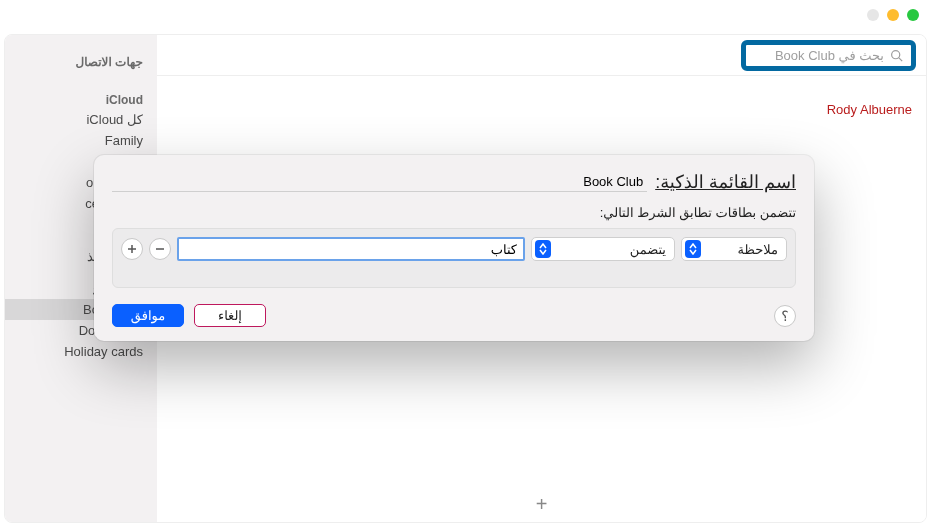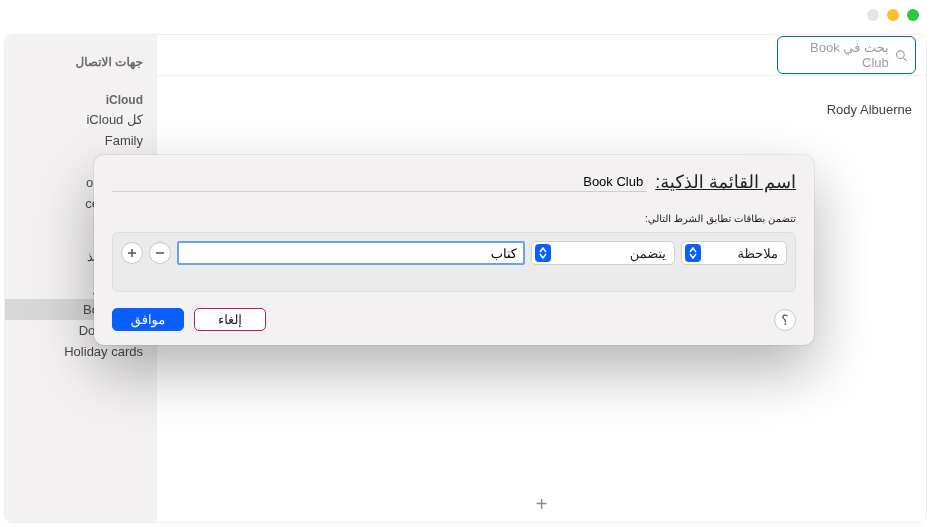--- a/index.html
+++ b/index.html
@@ -73,36 +73,36 @@
   align-items: center;
   justify-content: flex-start;
   padding: 0 10px;
   gap: 8px;
   direction: rtl;
 }
 .search {
   display: flex;
   align-items: center;
   gap: 6px;
-  border: 1px solid #0369a1;
+  border: 5px solid #0369a1;
   border-radius: 6px;
   padding: 3px 8px;
-  width: 139px;
+  width: 175px;
   color: #9e9e9e;
   font-size: 13px;
   background: #fff;
   direction: rtl;
 }
 .search .mag {
   width: 13px; height: 13px;
 }
 .list-area {
   padding: 12px 14px;
   direction: rtl;
-  color: #404040;
+  color: #b91c1c;
   font-size: 13px;
 }
 .list-sep {
   height: 1px;
   background: #eee;
   margin: 0 0 14px;
 }
 .add-footer {
   position: absolute;
   bottom: 6px;
@@ -147,22 +147,22 @@
   font-size: 13px;
   padding: 2px 4px;
   border: none;
   border-bottom: 1px solid #cfcfcf;
   background: transparent;
   direction: ltr;
   text-align: right;
 }
 .subtitle {
   color: #222;
-  font-size: 10px;
-  margin-top: 20px;
+  font-size: 13px;
+  margin-top: 12px;
 }
 .criteria-box {
   margin-top: 8px;
   background: #ecebec;
   border: 1px solid #dedede;
   border-radius: 6px;
   padding: 8px 8px 26px;
 }
 .crit-row {
   display: flex;

